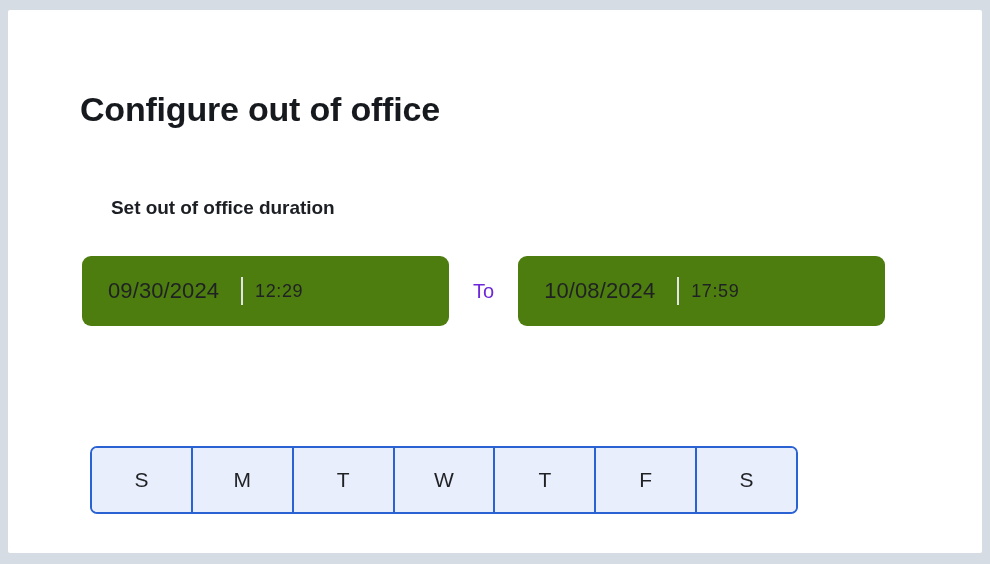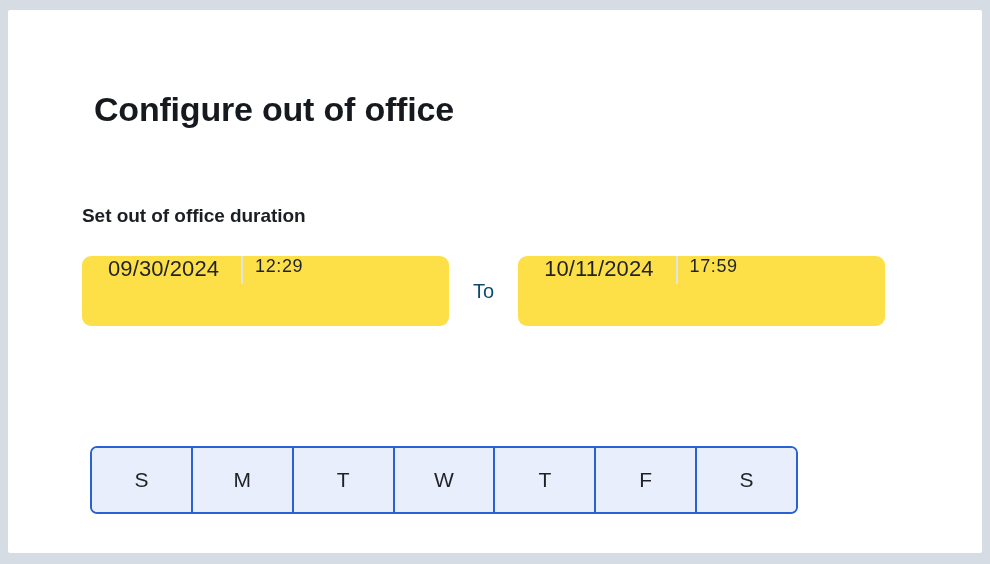--- a/index.html
+++ b/index.html
@@ -21,35 +21,35 @@
     left: 8px;
     top: 10px;
     width: 974px;
     height: 543px;
     background: #ffffff;
     border-radius: 2px;
   }
 
   .page-title {
     position: absolute;
-    left: 86px;
+    left: 72px;
     top: 57px;
     font-size: 34px;
     font-weight: 700;
     color: #16191d;
     letter-spacing: -0.2px;
     line-height: 1.15;
     white-space: nowrap;
   }
 
   .section {
     position: absolute;
     left: 74px;
   }
-  .section-duration { top: 194px; }
+  .section-duration { top: 186px; margin-left: 29px; }
   .section-days { top: 376px; }
 
   .section-heading {
     font-size: 19px;
     font-weight: 700;
     color: #1b1e23;
     letter-spacing: -0.05px;
     line-height: 1.3;
     white-space: nowrap;
     margin: 0;
@@ -59,23 +59,23 @@
   .duration-row {
     position: absolute;
     left: 74px;
     top: 246px;
     display: flex;
     align-items: center;
   }
 
   .datetime-field {
     display: flex;
-    align-items: flex-start;
+    align-items: center;
     height: 70px;
-    background: #fde047;
+    background: #4d7c0f;
     border-radius: 9px;
     padding: 0 0 0 18px;
   }
   .datetime-field.field-start { width: 367px; }
   .datetime-field.field-end   { width: 367px; }
 
   .date-value {
     font-size: 22px;
     color: #1f2124;
     letter-spacing: 0.1px;
@@ -96,21 +96,21 @@
     font-size: 18px;
     color: #1f2124;
     letter-spacing: 0.6px;
     white-space: nowrap;
     padding: 0 8px;
     cursor: text;
   }
 
   .to-label {
     font-size: 20px;
-    color: #0c4a6e;
+    color: #6d28d9;
     padding: 0 24px;
     white-space: nowrap;
   }
 
   
   .day-selector {
     position: absolute;
     left: 82px;
     top: 436px;
     width: 708px;
@@ -151,21 +151,21 @@
 
     <div class="datetime-field field-start">
       <span class="date-value">09/30/2024</span>
       <span class="field-divider"></span>
       <span class="time-value">12:29</span>
     </div>
 
     <span class="to-label">To</span>
 
     <div class="datetime-field field-end">
-      <span class="date-value">10/11/2024</span>
+      <span class="date-value">10/08/2024</span>
       <span class="field-divider"></span>
       <span class="time-value">17:59</span>
     </div>
 
   </div>
 
 
   <div class="day-selector">
     <div class="day-cell">
       <span>S</span>

